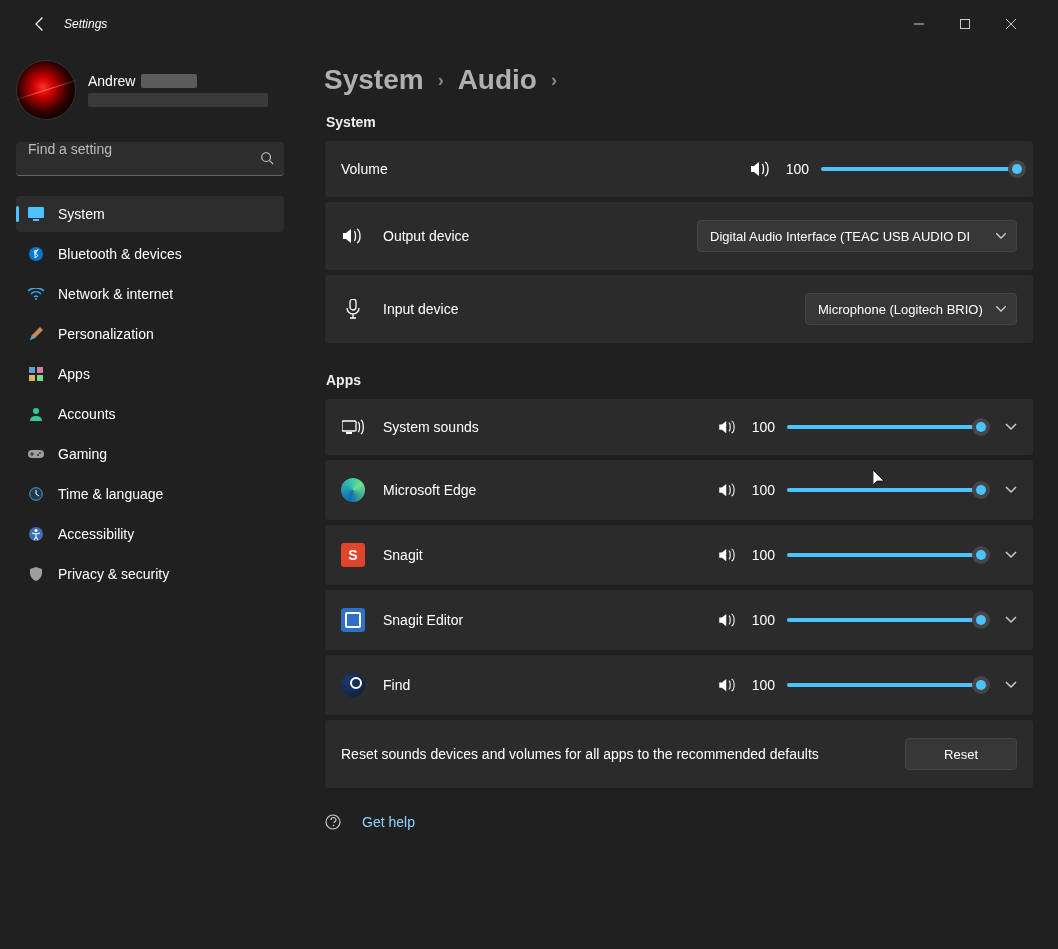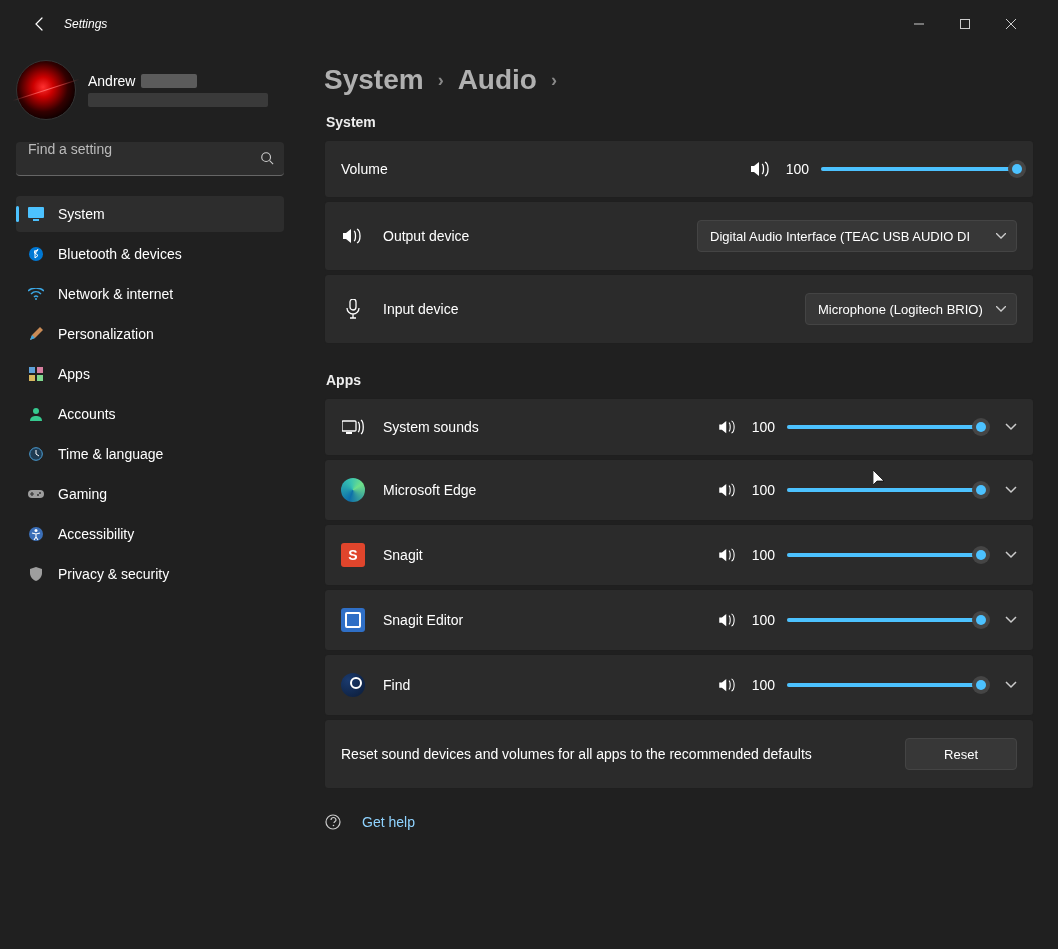--- a/index.html
+++ b/index.html
@@ -191,37 +191,37 @@
         <span class="nav-icon">
             <svg width="14" height="14" viewBox="0 0 14 14">
               <circle cx="7" cy="4" r="3" fill="#36c98f"></circle>
               <path d="M1 14c0-4 3-5 6-5s6 1 6 5z" fill="#36c98f"></path>
             </svg>
           </span>
         <span>Accounts</span>
       </div>
       <div class="nav-item">
         <span class="nav-icon">
-            <svg width="14" height="14" viewBox="0 0 14 14">
-              <circle cx="7" cy="7" r="6.3" stroke="#4ca0d8" fill="#1f3b52" stroke-width="1"></circle>
-              <path d="M7 3v4l3 2" stroke="#fff" stroke-width="1" fill="none"></path>
-            </svg>
-          </span>
-        <span>Time &amp; language</span>
-      </div>
-      <div class="nav-item">
-        <span class="nav-icon">
             <svg width="16" height="12" viewBox="0 0 16 12">
               <rect x="0" y="2" width="16" height="8" rx="4" fill="#9e9e9e"></rect>
               <circle cx="12" cy="5" r="1" fill="#333"></circle>
               <circle cx="10" cy="7" r="1" fill="#333"></circle>
               <path d="M4 4v4M2 6h4" stroke="#333" stroke-width="1.2"></path>
             </svg>
           </span>
         <span>Gaming</span>
+      </div>
+      <div class="nav-item">
+        <span class="nav-icon">
+            <svg width="14" height="14" viewBox="0 0 14 14">
+              <circle cx="7" cy="7" r="6.3" stroke="#4ca0d8" fill="#1f3b52" stroke-width="1"></circle>
+              <path d="M7 3v4l3 2" stroke="#fff" stroke-width="1" fill="none"></path>
+            </svg>
+          </span>
+        <span>Time &amp; language</span>
       </div>
       <div class="nav-item">
         <span class="nav-icon">
             <svg width="14" height="14" viewBox="0 0 14 14">
               <circle cx="7" cy="7" r="7" fill="#3b6fb8"></circle>
               <circle cx="7" cy="3.5" r="1.5" fill="#fff"></circle>
               <path d="M3 6l4 1 4-1M7 7v3m-2 3l2-3 2 3" stroke="#fff" stroke-width="1.1" fill="none"></path>
             </svg>
           </span>
         <span>Accessibility</span>
@@ -421,21 +421,21 @@
       <span class="expand-btn">
         <svg width="12" height="8" viewBox="0 0 12 8">
                 <path d="M1 1l5 5 5-5" stroke="#ccc" fill="none" stroke-width="1.5"></path>
               </svg>
       </span>
     </div>
         </div>
       </div>
 
     <div class="card reset-card" style="margin-top:3px">
-      <span class="card-label">Reset sound devices and volumes for all apps to the recommended defaults</span>
+      <span class="card-label">Reset sounds devices and volumes for all apps to the recommended defaults</span>
       <button class="btn">Reset</button>
     </div>
 
     <div class="footer-links">
       <div class="footer-link">
         <span class="fi">
             <svg width="18" height="18" viewBox="0 0 18 18">
               <circle cx="9" cy="9" r="7" stroke="#ccc" fill="none" stroke-width="1.2"></circle>
               <path d="M7 7c0-1.5 1-2.5 2.5-2.5S12 6 12 7c0 1.5-2 1.5-2 3" stroke="#ccc" fill="none" stroke-width="1.2"></path>
               <circle cx="9.5" cy="12.5" r="0.8" fill="#ccc"></circle>

